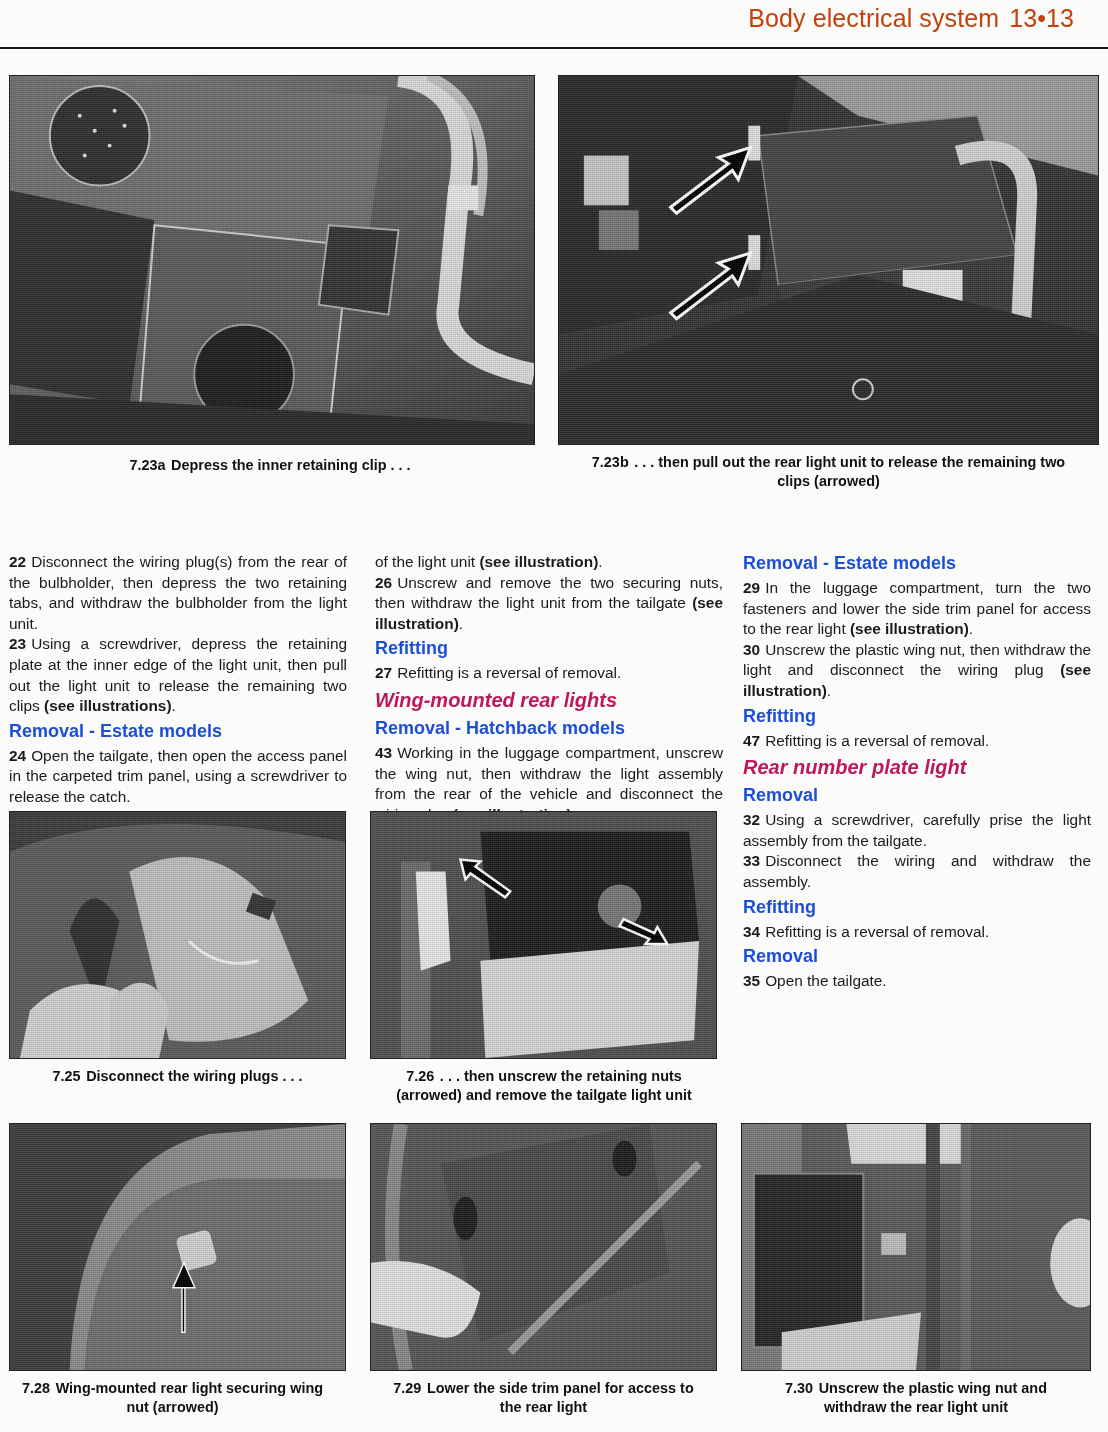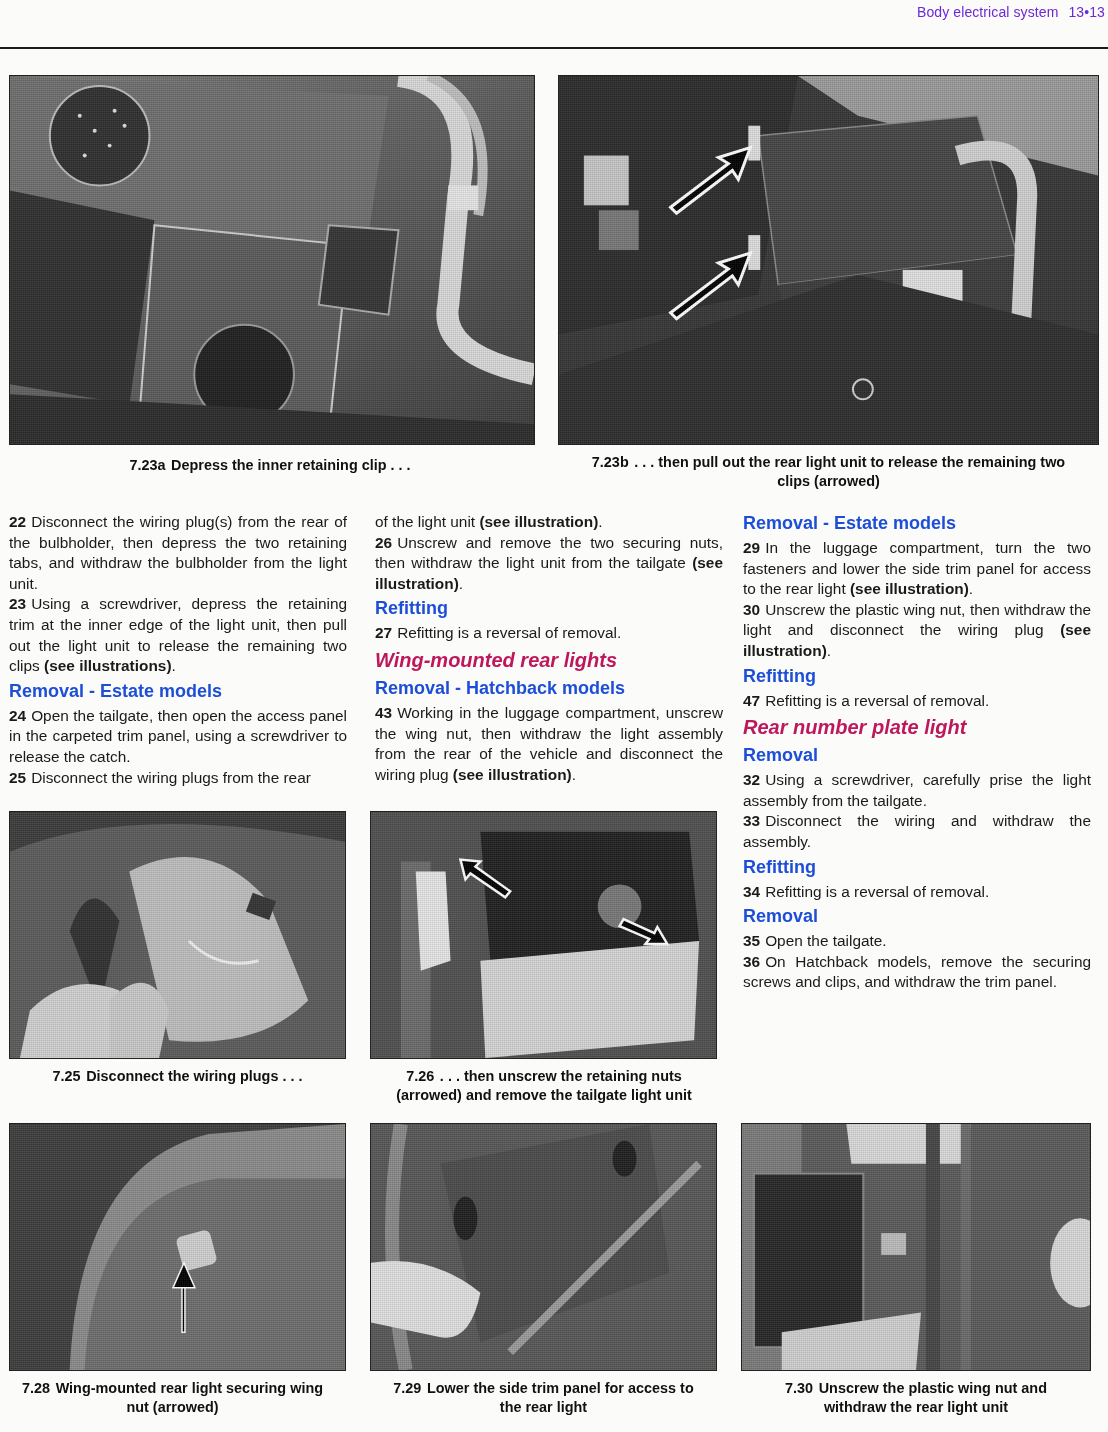--- a/index.html
+++ b/index.html
@@ -1,29 +1,29 @@
 <!DOCTYPE html>
 <html><head>
 <meta charset="utf-8">
 <style>
   * { box-sizing: border-box; margin: 0; padding: 0; }
   html, body { width: 1108px; height: 1432px; background: #fbfbfa; overflow: hidden; }
   body { position: relative; font-family: "Liberation Sans", sans-serif; color: #111; }
 
   .header-rule { position: absolute; left: 0; top: 47px; width: 1108px; height: 2px; background: #1a1a1a; }
-  .running-head { position: absolute; right: 3px; top: 4px; font-size: 14px; letter-spacing: 0.1px; color: #6d28d9; white-space: nowrap; }
+  .running-head { position: absolute; right: 34px; top: 4px; font-size: 25px; letter-spacing: 0.1px; color: #c2410c; white-space: nowrap; }
   .running-head .page { margin-left: 10px; }
 
   .photo { position: absolute; border: 1px solid #222; overflow: hidden; background: #4a4a4a; }
   .photo svg { width: 100%; height: 100%; display: block; }
 
   .caption { position: absolute; font-family: "Liberation Sans", sans-serif; font-weight: bold; font-size: 15.5px; line-height: 19px; text-align: center; color: #111; transform: scaleX(0.93); transform-origin: center top; }
   .caption .num { margin-right: 6px; }
 
-  .col { position: absolute; font-size: 15.4px; line-height: 20.6px; color: #1a1a1a; }
+  .col { position: absolute; font-size: 15.4px; line-height: 20.6px; color: #1a1a1a; margin-top: 40px; }
   .col p { text-align: justify; text-align-last: left; }
   .col .n { font-weight: bold; margin-right: 5px; }
   .col .ref { font-weight: bold; }
   .col h3 { font-size: 18px; font-weight: bold; line-height: 22px; margin: 3px 0 4px 0; color: #1d4ed8; }
   .col h2 { font-size: 20px; font-weight: bold; font-style: italic; line-height: 24px; margin: 4px 0 5px 0; color: #be185d; }
 
   .grain { position: absolute; inset: 0; background-image: repeating-linear-gradient(0deg, rgba(255,255,255,0.05) 0 1px, rgba(0,0,0,0.06) 1px 2px), repeating-linear-gradient(90deg, rgba(255,255,255,0.04) 0 1px, rgba(0,0,0,0.05) 1px 2px); pointer-events: none; }
 </style>
 </head>
 <body>
@@ -89,21 +89,21 @@
     <circle cx="305" cy="315" r="10" fill="none" stroke="#ccc" stroke-width="2"></circle>
   </svg>
   <div class="grain"></div>
 </div>
 <div class="caption" style="left:558px; top:452px; width:541px;">
   <span class="num">7.23b</span><span>. . . then pull out the rear light unit to release the remaining two clips (arrowed)</span>
 </div>
 
 <div class="col" style="left:9px; top:512px; width:338px;">
   <p><span class="n">22</span><span>Disconnect the wiring plug(s) from the rear of the bulbholder, then depress the two retaining tabs, and withdraw the bulbholder from the light unit.</span></p>
-  <p><span class="n">23</span><span>Using a screwdriver, depress the retaining trim at the inner edge of the light unit, then pull out the light unit to release the remaining two clips </span><span class="ref">(see illustrations)</span><span>.</span></p>
+  <p><span class="n">23</span><span>Using a screwdriver, depress the retaining plate at the inner edge of the light unit, then pull out the light unit to release the remaining two clips </span><span class="ref">(see illustrations)</span><span>.</span></p>
   <h3>Removal - Estate models</h3>
   <p><span class="n">24</span><span>Open the tailgate, then open the access panel in the carpeted trim panel, using a screwdriver to release the catch.</span></p>
   <p><span class="n">25</span><span>Disconnect the wiring plugs from the rear</span></p>
 </div>
 
 <div class="col" style="left:375px; top:512px; width:348px;">
   <p><span>of the light unit </span><span class="ref">(see illustration)</span><span>.</span></p>
   <p><span class="n">26</span><span>Unscrew and remove the two securing nuts, then withdraw the light unit from the tailgate </span><span class="ref">(see illustration)</span><span>.</span></p>
   <h3>Refitting</h3>
   <p><span class="n">27</span><span>Refitting is a reversal of removal.</span></p>
@@ -119,21 +119,20 @@
   <h3>Refitting</h3>
   <p><span class="n">47</span><span>Refitting is a reversal of removal.</span></p>
   <h2>Rear number plate light</h2>
   <h3>Removal</h3>
   <p><span class="n">32</span><span>Using a screwdriver, carefully prise the light assembly from the tailgate.</span></p>
   <p><span class="n">33</span><span>Disconnect the wiring and withdraw the assembly.</span></p>
   <h3>Refitting</h3>
   <p><span class="n">34</span><span>Refitting is a reversal of removal.</span></p>
   <h3>Removal</h3>
   <p><span class="n">35</span><span>Open the tailgate.</span></p>
-  <p><span class="n">36</span><span>On Hatchback models, remove the securing screws and clips, and withdraw the trim panel.</span></p>
 </div>
 
 <div class="photo" style="left:9px; top:811px; width:337px; height:248px;">
   <svg viewBox="0 0 337 248" preserveAspectRatio="none">
     <rect width="337" height="248" fill="#5b5b5b"></rect>
     <path d="M0,40 Q120,-10 337,30 L337,0 L0,0 Z" fill="#3b3b3b"></path>
     <path d="M120,60 Q200,20 260,90 L300,190 Q250,240 160,230 Z" fill="#bdbdbd"></path>
     <path d="M60,120 Q80,60 110,110 L90,200 Z" fill="#2f2f2f"></path>
     <path d="M20,200 Q60,160 110,180 L120,248 L10,248 Z" fill="#d0d0d0"></path>
     <path d="M100,190 Q140,150 160,200 L150,248 L100,248 Z" fill="#c8c8c8"></path>

